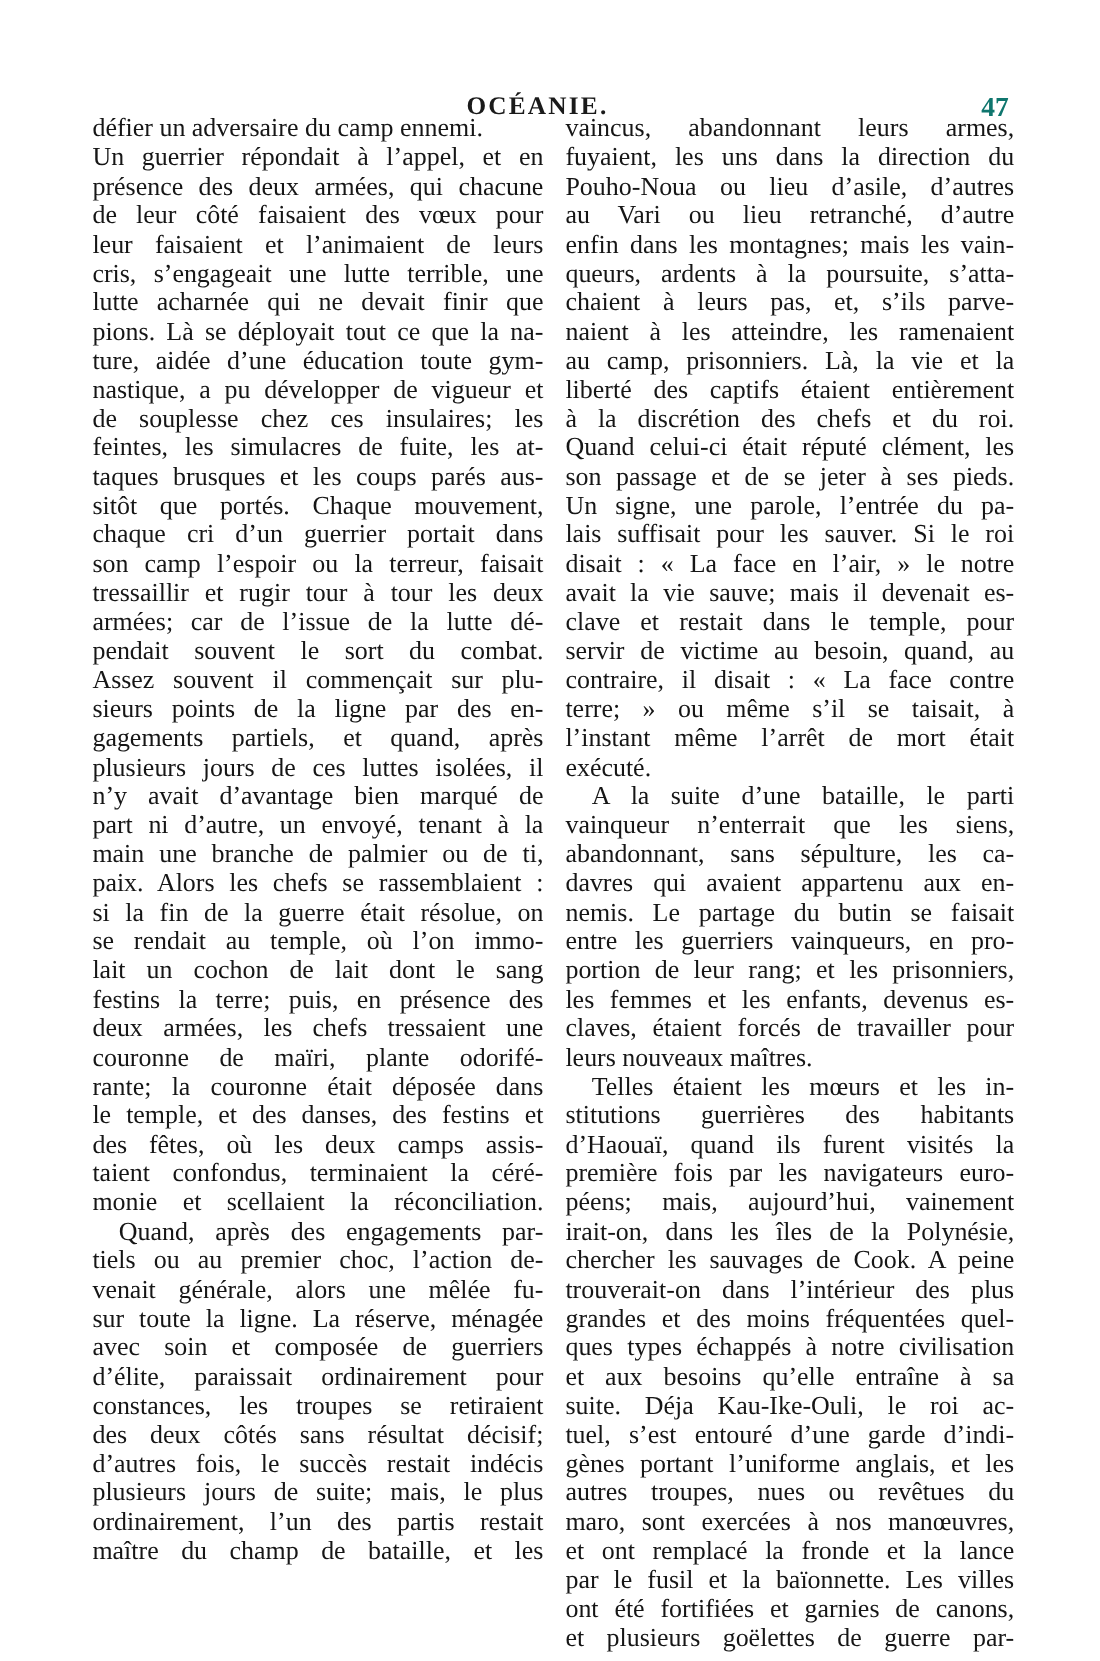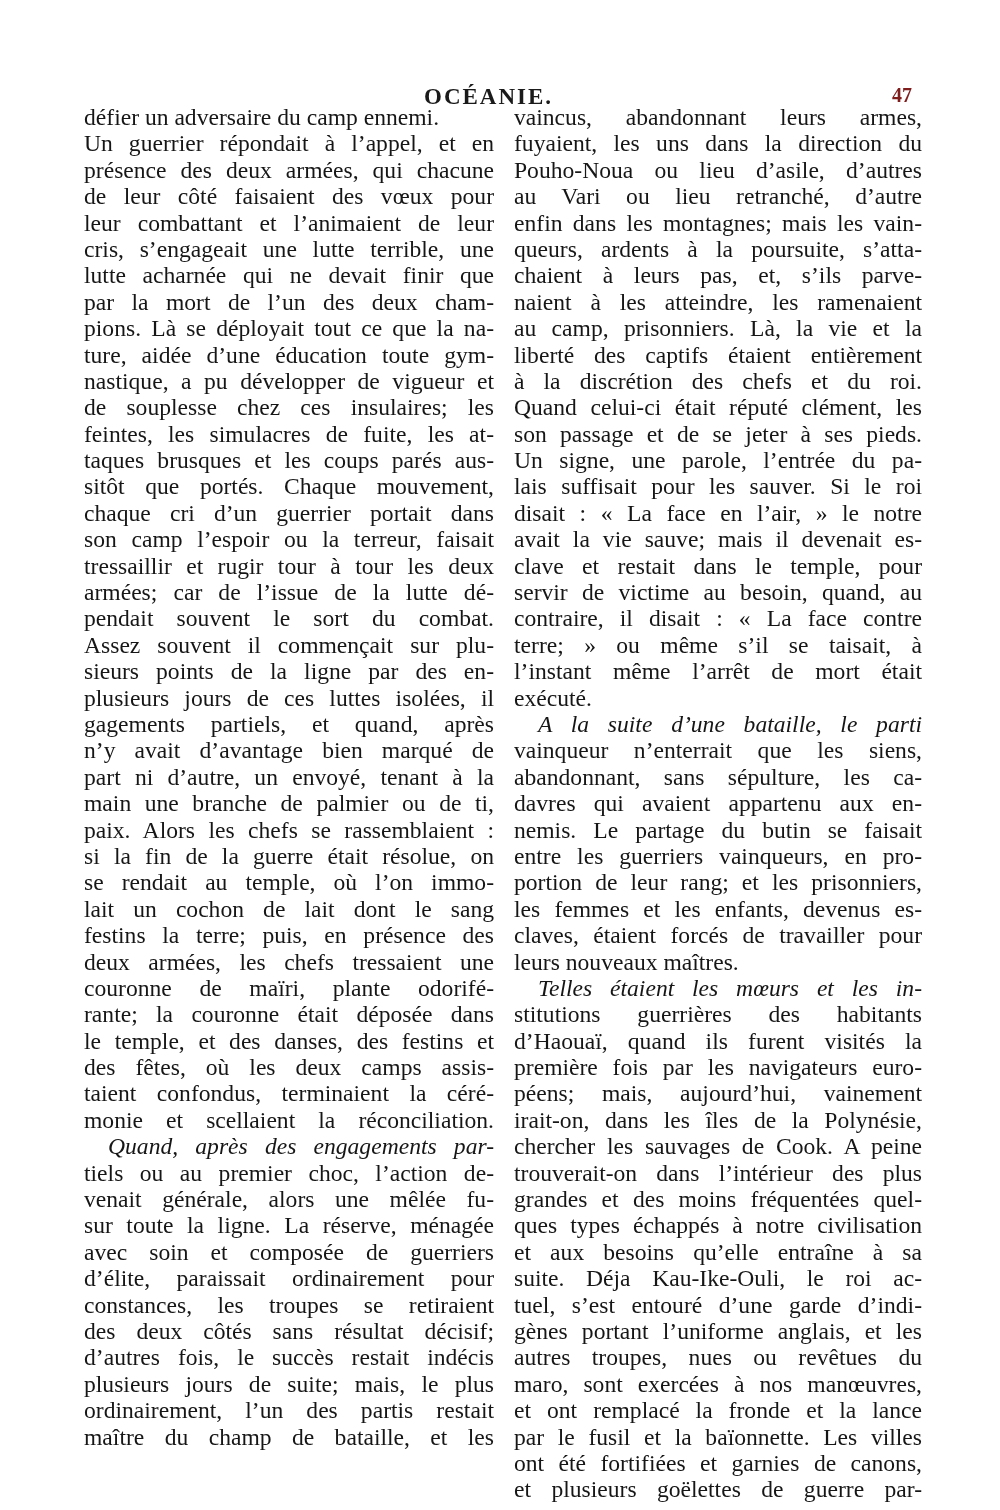--- a/index.html
+++ b/index.html
@@ -12,69 +12,68 @@
     .running-head {
       position: absolute; top: 84px; left: 0; width: 1000px; height: 30px;
     }
     .running-title {
       position: absolute; left: 424px; top: 0;
       font-family: "Liberation Serif", serif; font-size: 23px; letter-spacing: 2px;
       font-weight: bold; color: #1a1a1a;
     }
     .page-number {
       position: absolute; left: 892px; top: 0;
-      font-family: "Liberation Serif", serif; font-size: 20px; font-weight: bold; color: #7f1d1d;
+      font-family: "Liberation Serif", serif; font-size: 25px; font-weight: bold; color: #0f766e;
     }
     .column {
       position: absolute; top: 104px; width: 410px;
       font-family: "Liberation Serif", serif; font-size: 23.6px; line-height: 26.4px;
       color: #161616;
     }
     .col-left { left: 84px; }
     .col-right { left: 514px; width: 408px; }
     .line {
       display: block; white-space: nowrap; height: 26.4px;
       text-align: justify; text-align-last: justify;
     }
     .line.last { text-align-last: left; }
-    .line.indent { padding-left: 24px; font-style: italic; }
+    .line.indent { padding-left: 24px; }
   </style>
 </head>
 <body>
 
 <div class="page">
   <div class="running-head">
     <span class="running-title">OCÉANIE.</span>
     <span class="page-number">47</span>
   </div>
   <div class="column col-left">
       <span class="line last">défier un adversaire du camp ennemi.</span>
       <span class="line">Un guerrier répondait à l’appel, et en</span>
       <span class="line">présence des deux armées, qui chacune</span>
       <span class="line">de leur côté faisaient des vœux pour</span>
-      <span class="line">leur combattant et l’animaient de leur</span>
+      <span class="line">leur faisaient et l’animaient de leurs</span>
       <span class="line">cris, s’engageait une lutte terrible, une</span>
       <span class="line">lutte acharnée qui ne devait finir que</span>
-      <span class="line">par la mort de l’un des deux cham-</span>
       <span class="line">pions. Là se déployait tout ce que la na-</span>
       <span class="line">ture, aidée d’une éducation toute gym-</span>
       <span class="line">nastique, a pu développer de vigueur et</span>
       <span class="line">de souplesse chez ces insulaires; les</span>
       <span class="line">feintes, les simulacres de fuite, les at-</span>
       <span class="line">taques brusques et les coups parés aus-</span>
       <span class="line">sitôt que portés. Chaque mouvement,</span>
       <span class="line">chaque cri d’un guerrier portait dans</span>
       <span class="line">son camp l’espoir ou la terreur, faisait</span>
       <span class="line">tressaillir et rugir tour à tour les deux</span>
       <span class="line">armées; car de l’issue de la lutte dé-</span>
       <span class="line">pendait souvent le sort du combat.</span>
       <span class="line">Assez souvent il commençait sur plu-</span>
       <span class="line">sieurs points de la ligne par des en-</span>
+      <span class="line">gagements partiels, et quand, après</span>
       <span class="line">plusieurs jours de ces luttes isolées, il</span>
-      <span class="line">gagements partiels, et quand, après</span>
       <span class="line">n’y avait d’avantage bien marqué de</span>
       <span class="line">part ni d’autre, un envoyé, tenant à la</span>
       <span class="line">main une branche de palmier ou de ti,</span>
       <span class="line">paix. Alors les chefs se rassemblaient :</span>
       <span class="line">si la fin de la guerre était résolue, on</span>
       <span class="line">se rendait au temple, où l’on immo-</span>
       <span class="line">lait un cochon de lait dont le sang</span>
       <span class="line">festins la terre; puis, en présence des</span>
       <span class="line">deux armées, les chefs tressaient une</span>
       <span class="line">couronne de maïri, plante odorifé-</span>

